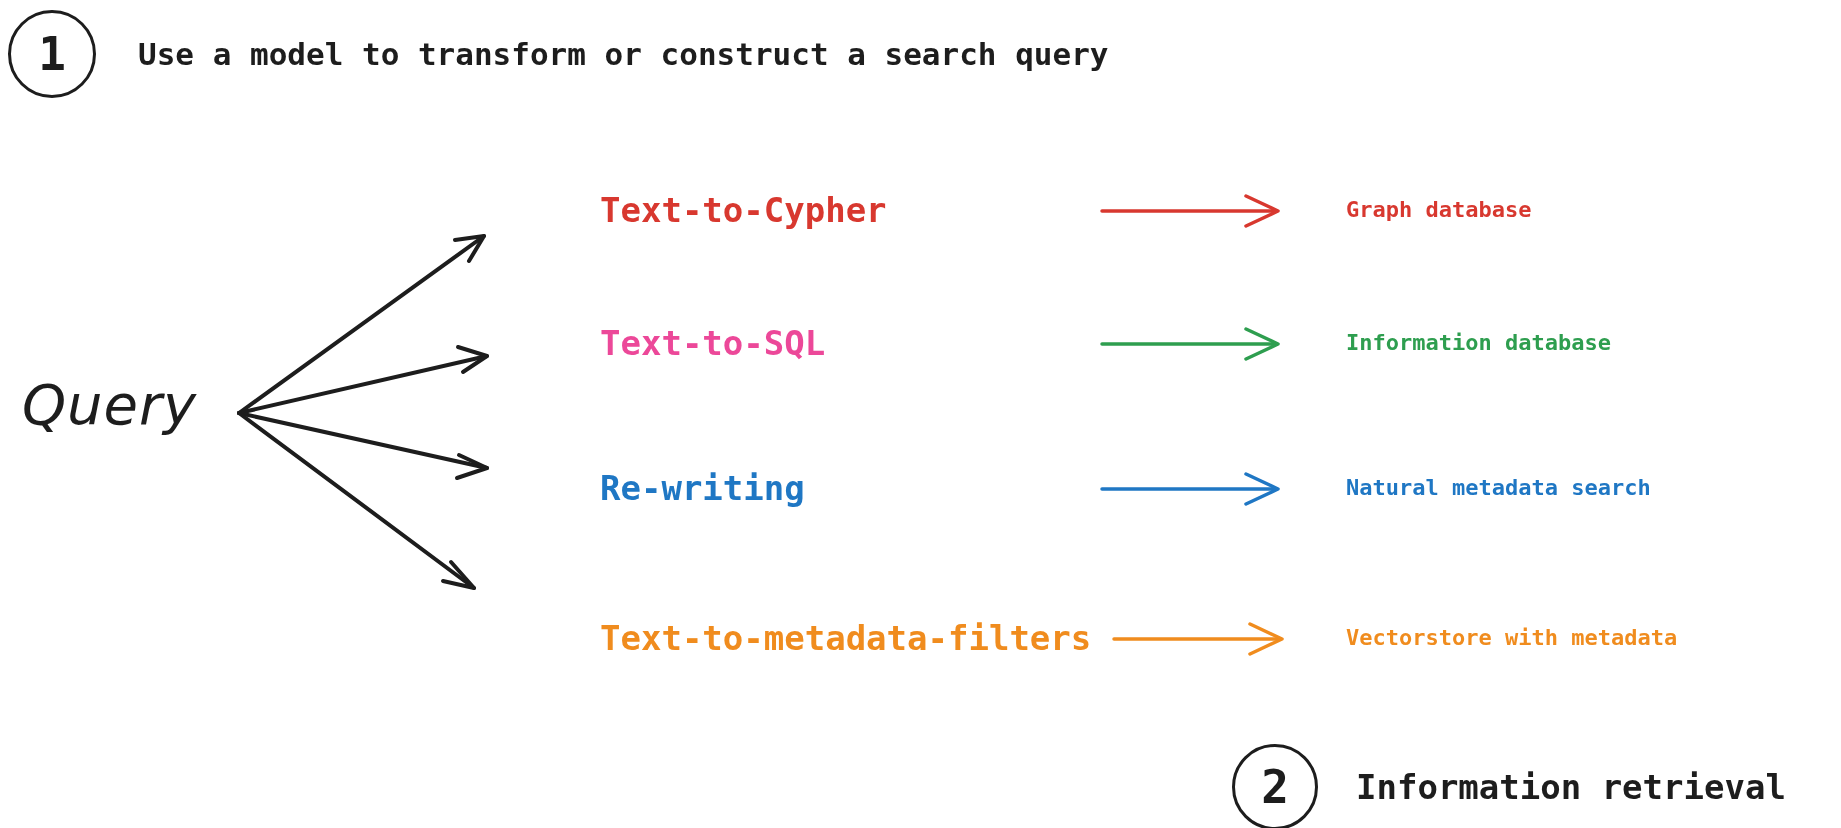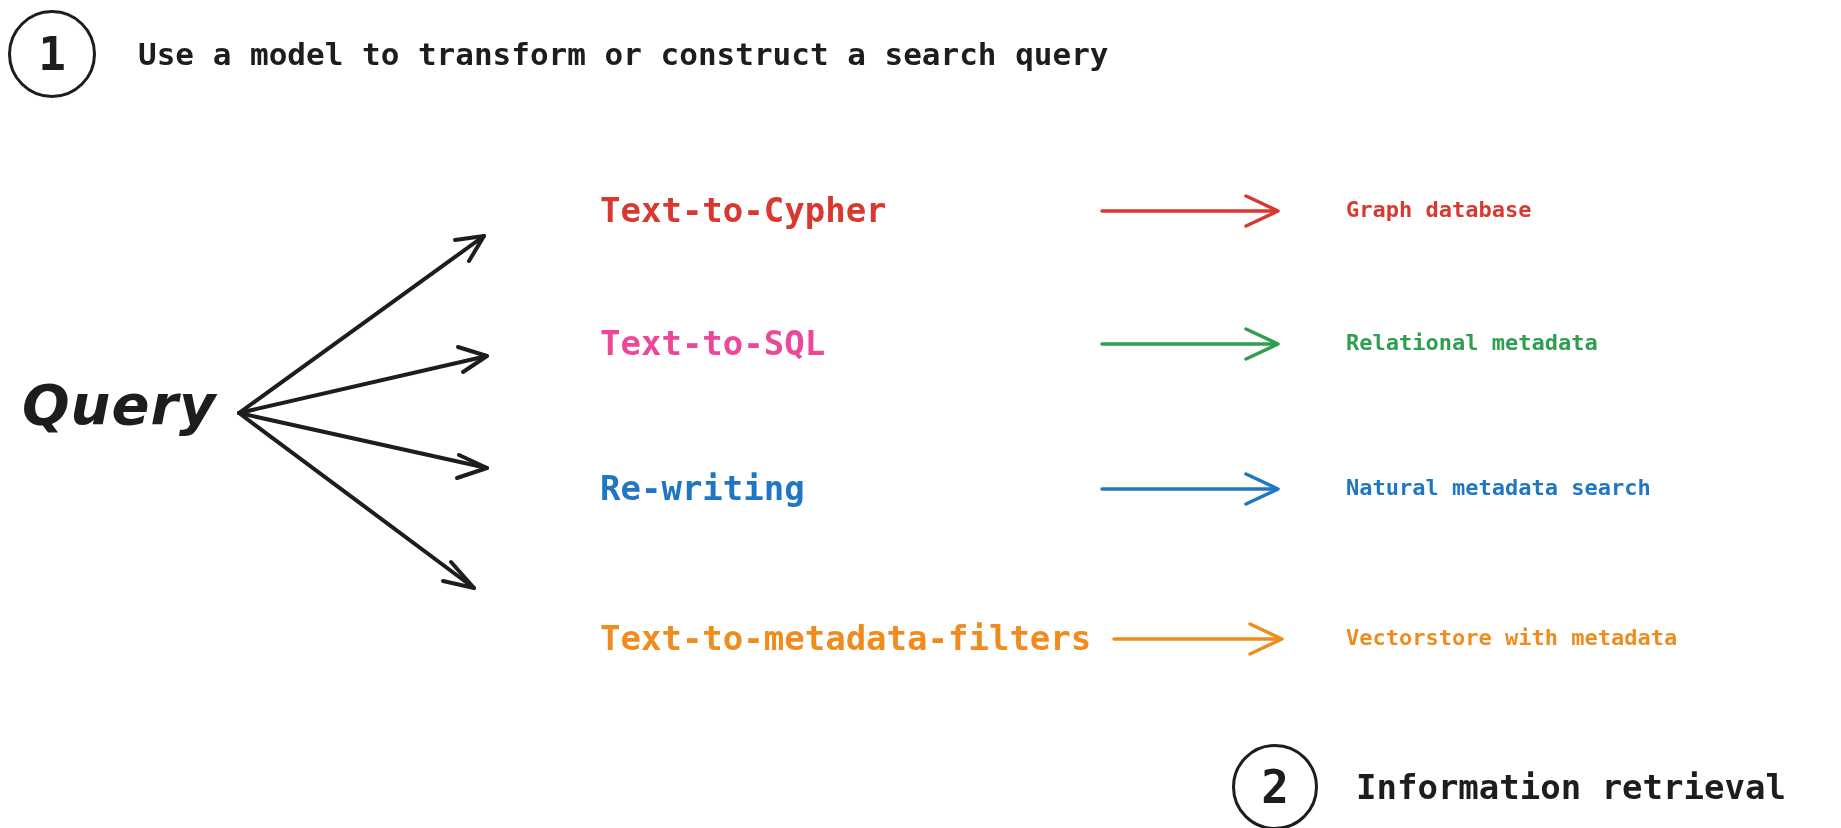--- a/index.html
+++ b/index.html
@@ -58,21 +58,21 @@
   #step-two .step-text { margin-left: 38px; font-size: 34px; }
 
   
   #query-label {
     position: absolute;
     left: 22px;
     top: 372px;
     font-family: "DejaVu Sans", sans-serif;
     font-size: 56px;
     font-style: italic;
-    font-weight: bold;
+    font-weight: normal;
     color: #1d1d1d;
     letter-spacing: 1px;
     white-space: nowrap;
   }
 
   
   #fan-arrows {
     position: absolute;
     left: 0;
     top: 0;
@@ -180,21 +180,21 @@
   </div>
 
   <div class="row" id="row-1">
     <span class="row-method" style="color:#ec4899">Text-to-SQL</span>
     <svg class="row-arrow" viewBox="0 0 186 56">
       <g stroke="#2E9E4F" fill="none" stroke-width="3.5" stroke-linecap="round" stroke-linejoin="round">
         <line x1="4" y1="29" x2="176" y2="29"></line>
         <polyline points="148,14 180,29 148,44"></polyline>
       </g>
     </svg>
-    <span class="row-target" style="color:#2E9E4F">Relational metadata</span>
+    <span class="row-target" style="color:#2E9E4F">Information database</span>
   </div>
 
   <div class="row" id="row-2">
     <span class="row-method" style="color:#1F77C4">Re-writing</span>
     <svg class="row-arrow" viewBox="0 0 186 56">
       <g stroke="#1F77C4" fill="none" stroke-width="3.5" stroke-linecap="round" stroke-linejoin="round">
         <line x1="4" y1="29" x2="176" y2="29"></line>
         <polyline points="148,14 180,29 148,44"></polyline>
       </g>
     </svg>

